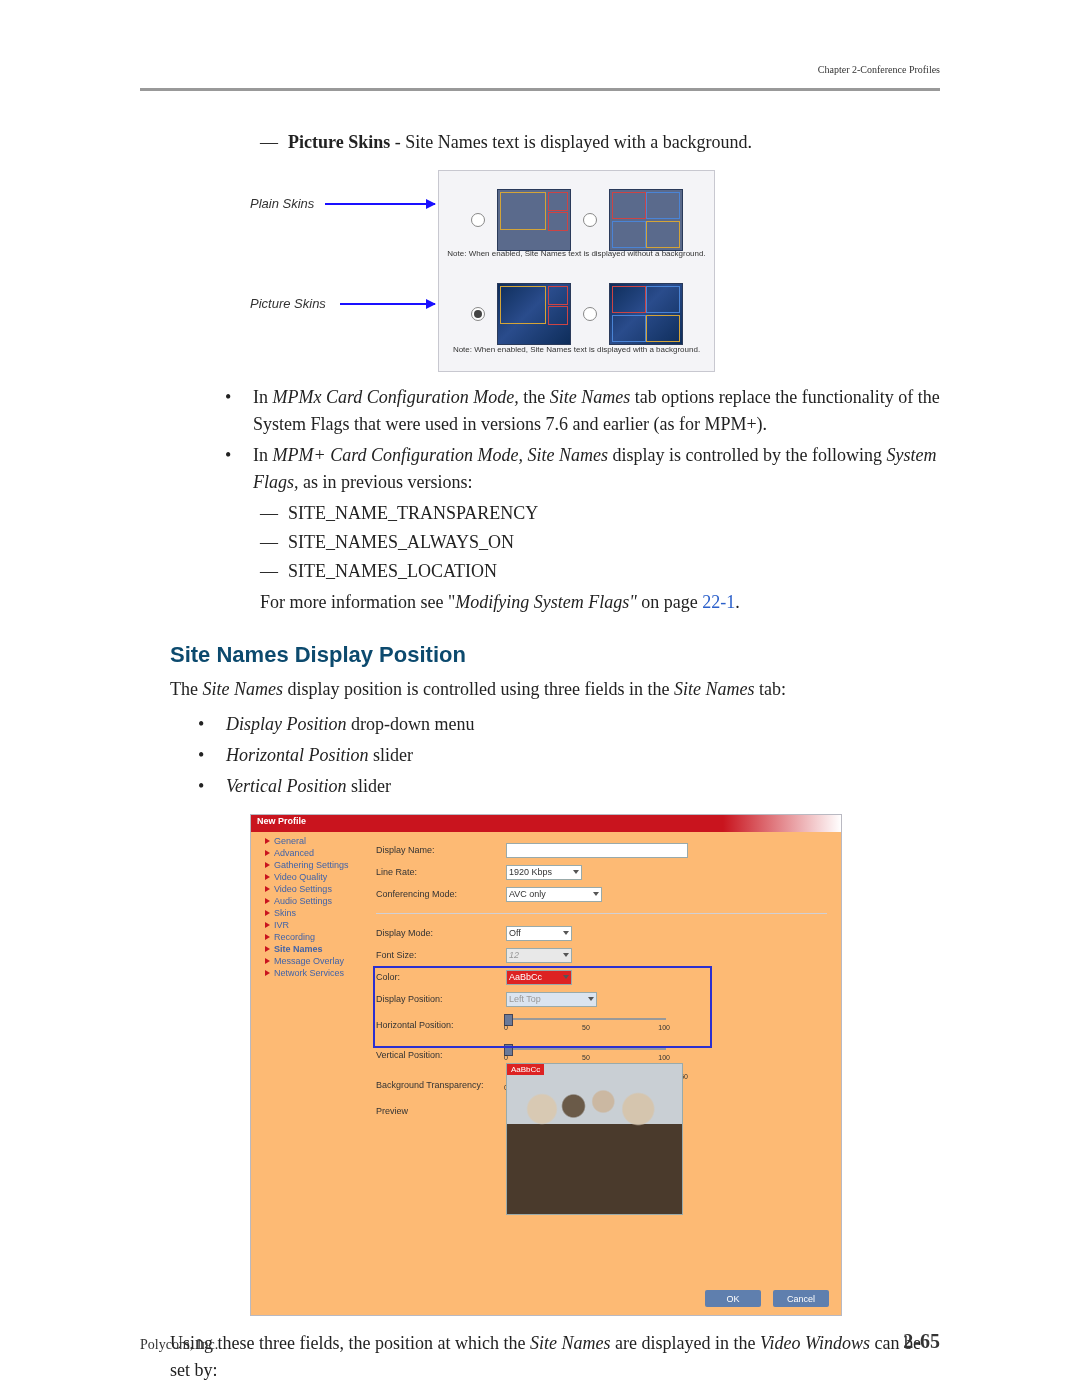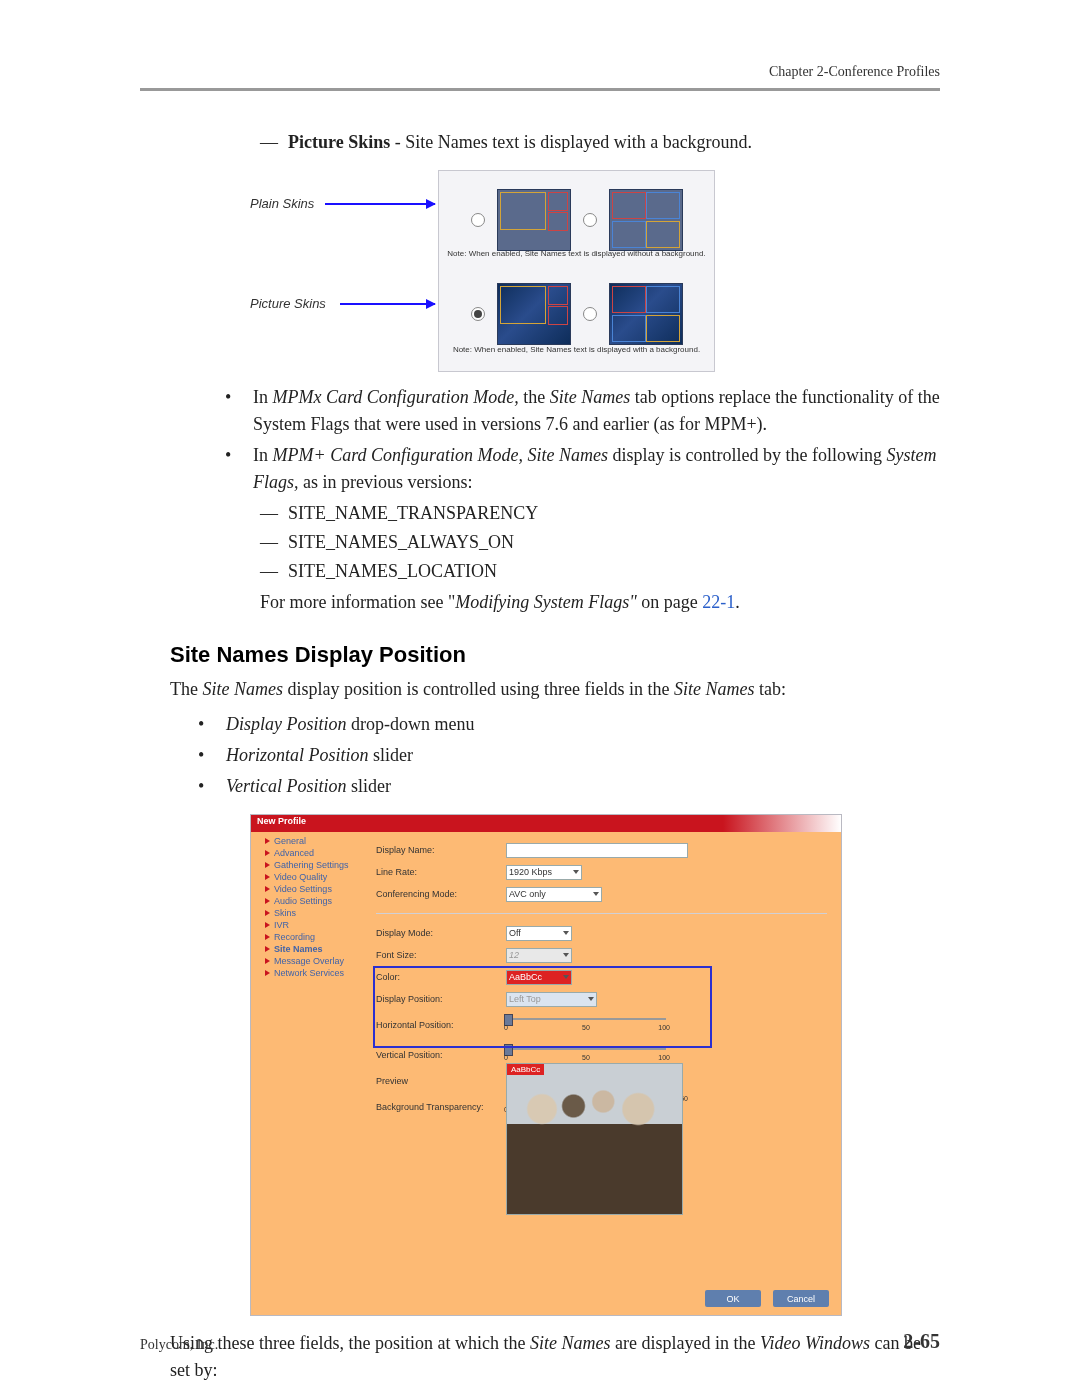--- a/index.html
+++ b/index.html
@@ -1,26 +1,26 @@
 <!DOCTYPE html>
 <html><head>
 <meta charset="utf-8">
 <style>
   html,body{margin:0;padding:0;background:#fff;}
   .page{width:1080px;height:1397px;position:relative;font-family:"Palatino Linotype","Book Antiqua",Palatino,serif;color:#222;}
-  .header{position:absolute;top:64px;right:140px;font-size:14px;color:#333;}
+  .header{position:absolute;top:64px;right:140px;font-size:10px;color:#333;}
   .hr{position:absolute;top:88px;left:140px;right:140px;height:3px;background:#999;}
   .content{position:absolute;top:125px;left:170px;right:140px;}
   .dash-item{display:flex;margin:4px 0;font-size:18px;line-height:1.5;padding-left:90px;}
   .dash{width:28px;flex:none;}
   .bullet-item{display:flex;margin:4px 0;font-size:18px;line-height:1.5;padding-left:55px;}
   .bullet{width:28px;flex:none;}
   .sub-dash-item{display:flex;margin:2px 0;font-size:18px;line-height:1.5;padding-left:90px;}
   .para{font-size:18px;line-height:1.5;margin:4px 0;padding-left:90px;}
-  .h2{font-family:Arial,Helvetica,sans-serif;font-weight:700;font-size:22px;margin:26px 0 8px 0;color:#000000;}
+  .h2{font-family:Arial,Helvetica,sans-serif;font-weight:700;font-size:22px;margin:26px 0 8px 0;color:#0c4a6e;}
   .bodypara{font-size:18px;line-height:1.5;margin:8px 0;}
   i,.it{font-style:italic;}
   b{font-weight:700;}
 
   
   .skins-wrap{position:relative;margin:14px 0 14px 0;height:200px;}
   .skins-label{position:absolute;font-family:Arial,Helvetica,sans-serif;font-style:italic;font-size:13px;color:#333;}
   .arrow{position:absolute;height:2px;background:#1a10ff;}
   .arrow::after{content:"";position:absolute;right:-1px;top:-4px;border-left:10px solid #1a10ff;border-top:5px solid transparent;border-bottom:5px solid transparent;}
   .skins-box{position:absolute;left:268px;top:0;width:275px;height:200px;border:1px solid #c8c8d0;background:#f4f4f7;font-family:Arial,sans-serif;}
@@ -291,34 +291,34 @@
       <div class="row" style="height:30px;">
             <span class="lbl">Vertical Position:</span>
         <span class="slider">
           <span class="track"></span>
           <span class="knob" style="left:-2px;"></span>
           <span class="num" style="left:-2px;">0</span>
           <span class="num" style="left:76px;">50</span>
           <span class="num" style="right:-4px;">100</span>
         </span>
       </div>
-      <div class="row">
-            <span class="lbl">Preview</span>
-          </div>
       <div class="row" style="height:30px;">
             <span class="lbl">Background Transparency:</span>
         <span class="slider">
           <span class="track"></span>
           <span class="knob" style="left:78px;"></span>
           <span class="num" style="left:-2px;">0</span>
           <span class="num" style="left:76px;">50</span>
           <span class="num" style="right:-4px;">100</span>
           <span class="num" style="right:-22px;top:-2px;">50</span>
         </span>
       </div>
+      <div class="row">
+            <span class="lbl">Preview</span>
+          </div>
     </div>
 
     <div class="hi-box" style="left:122px;top:151px;width:335px;height:78px;"></div>
 
     <div class="preview">
       <div class="people"></div>
       <div class="preview-tag">AaBbCc</div>
     </div>
 
     <div class="btnbar">

